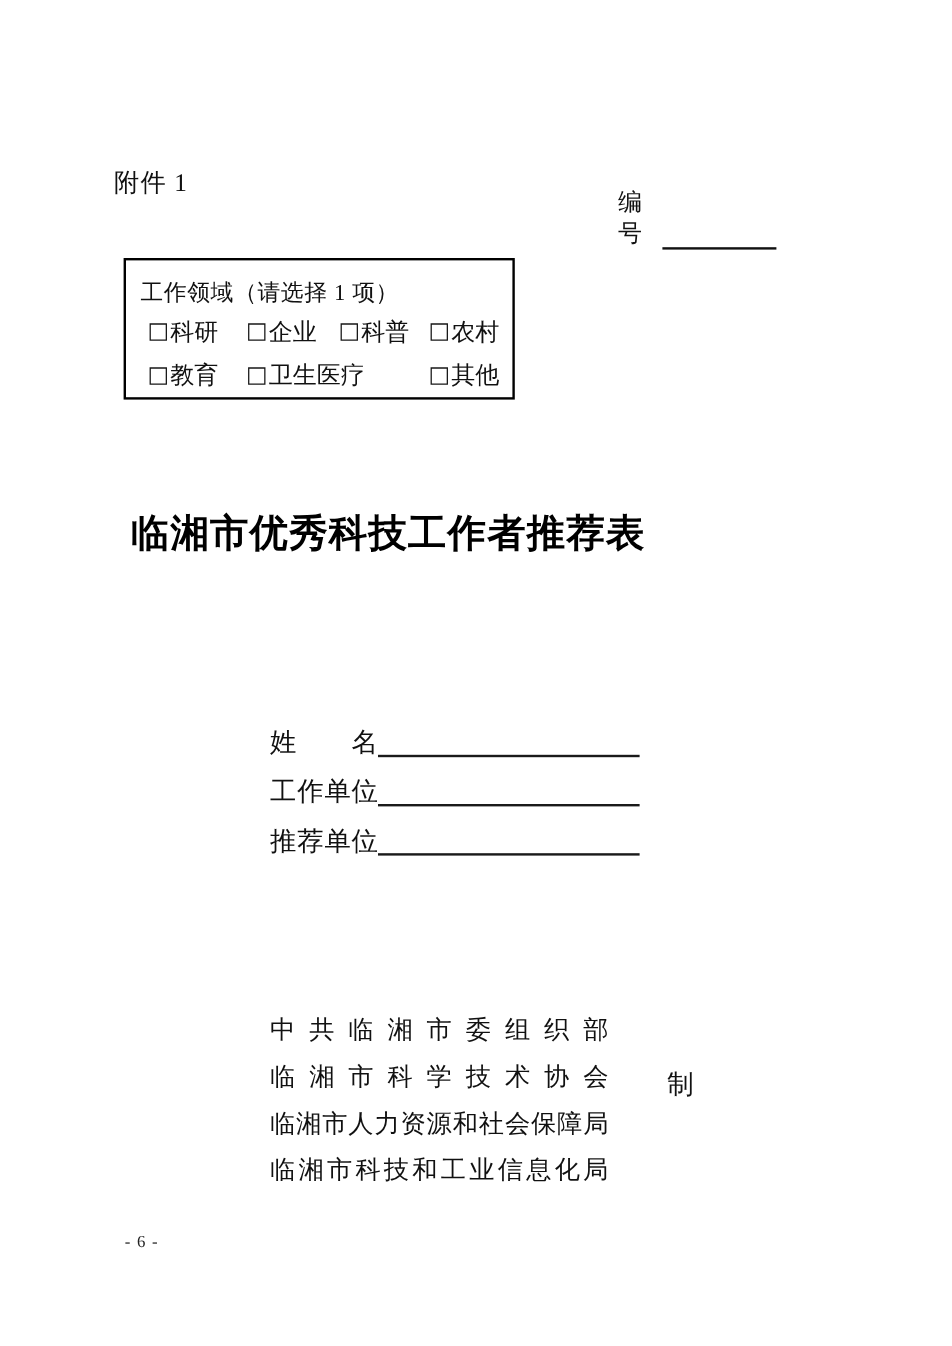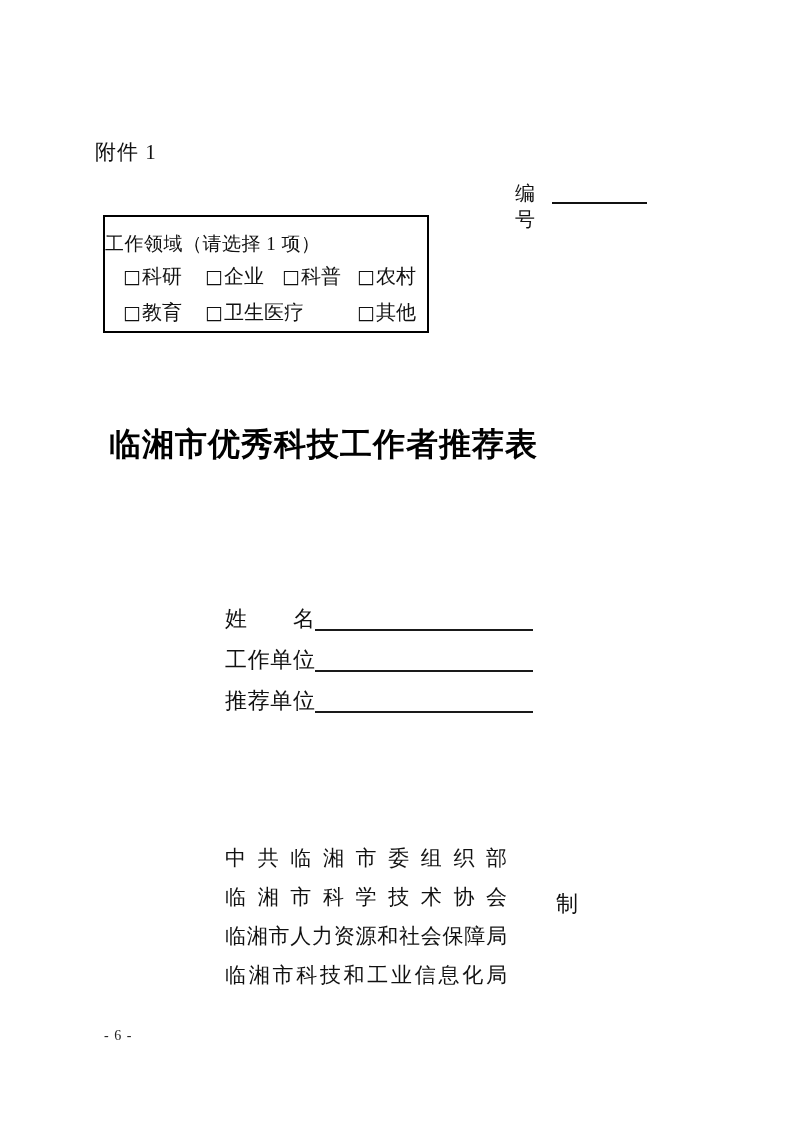--- a/index.html
+++ b/index.html
@@ -22,42 +22,42 @@
     left: 95px; top: 138px;
     font-size: 21px;
     letter-spacing: 1px;
   }
 
   
   .serial-row {
     position: absolute;
     left: 515px; top: 180px;
     display: flex;
-    align-items: flex-start;
+    align-items: flex-end;
     height: 28px;
   }
   .serial-label { font-size: 20px; letter-spacing: 1px; line-height: 26px; }
   .serial-line {
     display: inline-block;
     width: 130px;
     height: 24px;
     border-bottom: 2px solid #111;
   }
 
   
   .field-box {
     position: absolute;
     left: 103px; top: 215px;
     width: 326px; height: 118px;
     border: 2.5px solid #000;
     background: #fff;
   }
   .fb-title {
     position: absolute;
-    left: 0; top: 14px;
+    left: 12px; top: 14px;
     font-size: 19px;
     letter-spacing: 0.5px;
     white-space: nowrap;
   }
   .cb-item {
     position: absolute;
     display: flex;
     align-items: center;
     font-size: 20px;
     white-space: nowrap;

